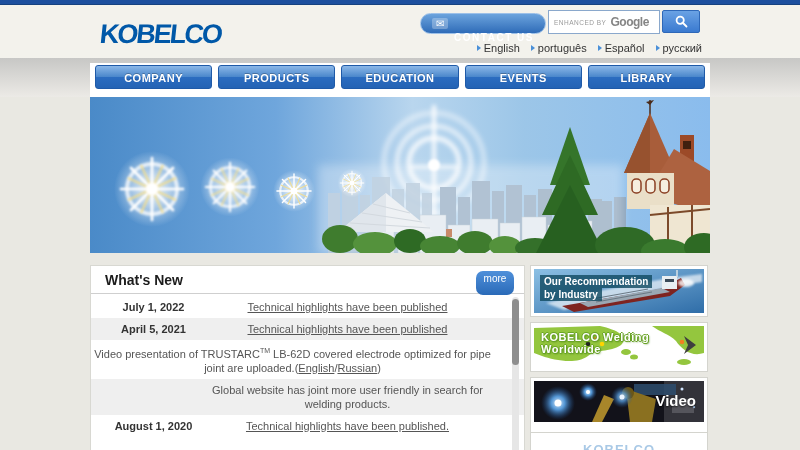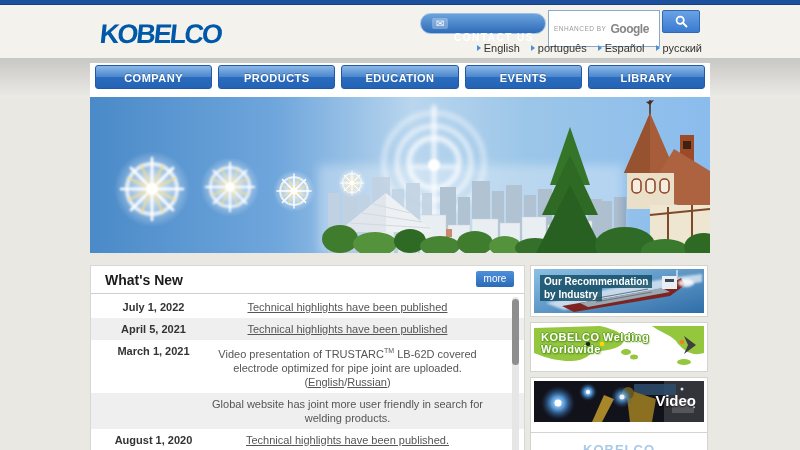--- a/index.html
+++ b/index.html
@@ -8,42 +8,42 @@
 
   .topbar{position:absolute;left:0;top:0;width:800px;height:4px;background:#1c4f9e;border-bottom:1px solid #15417f;}
   .header{position:absolute;left:0;top:5px;width:800px;height:53px;background:#f3f2ec;}
   .logo{position:absolute;left:100px;top:14px;font-size:27px;font-weight:bold;color:#0058a8;letter-spacing:-2px;transform:skewX(-6deg);}
 
   .contact{position:absolute;left:420px;top:8px;width:124px;height:19px;border-radius:11px;
     background:linear-gradient(#6ba3dd,#2f6cb8);border:1px solid #9cc0e8;display:flex;align-items:center;justify-content:center;gap:6px;cursor:pointer;}
   .contact .env{display:inline-flex;align-items:center;justify-content:center;width:16px;height:11px;border-radius:2px;background:rgba(255,255,255,.28);color:#fff;font-size:10px;line-height:10px;}
   .contact .ctxt{color:#fff;font-size:10px;font-weight:bold;letter-spacing:1.5px;margin-top:28px;}
 
-  .searchbox{position:absolute;left:548px;top:5px;width:112px;height:37px;background:#fff;border:1px solid #8aa8cc;box-sizing:border-box;display:flex;align-items:center;padding-left:5px;gap:4px;cursor:text;}
+  .searchbox{position:absolute;left:548px;top:5px;width:112px;height:24px;background:#fff;border:1px solid #8aa8cc;box-sizing:border-box;display:flex;align-items:center;padding-left:5px;gap:4px;cursor:text;}
   .searchbox .pfx{font-size:6.5px;color:#9a9a9a;letter-spacing:.5px;}
   .searchbox .brand{font-size:12px;color:#858585;font-weight:bold;letter-spacing:-.5px;}
   .searchbtn{position:absolute;left:662px;top:5px;width:38px;height:23px;background:linear-gradient(#6aa2e4,#3a7ad0);border:1px solid #2e68b8;box-sizing:border-box;border-radius:2px;display:flex;align-items:center;justify-content:center;cursor:pointer;}
 
   .langs{position:absolute;left:510px;top:37px;width:192px;display:flex;justify-content:flex-end;gap:11px;}
   .lang{display:flex;align-items:center;gap:3px;font-size:11px;color:#333;cursor:pointer;}
   .tri{width:0;height:0;border-left:4px solid #4a90d8;border-top:3px solid transparent;border-bottom:3px solid transparent;display:inline-block;}
 
   .band{position:absolute;left:0;top:58px;width:800px;height:39px;background:linear-gradient(#c7c7c5,#eceae6);}
   .navstrip{position:absolute;left:90px;top:63px;width:620px;height:34px;background:#fff;}
   .nav{display:flex;gap:6px;padding:2px 5px 0 5px;}
   .navbtn{flex:1;height:24px;line-height:24px;text-align:center;color:#fff;font-size:11px;font-weight:bold;letter-spacing:.5px;
     background:linear-gradient(#8cb8e8,#4c88cc 48%,#2b6cc0 52%,#2463b4);border:1px solid #1f5aa8;border-radius:3px;box-sizing:border-box;
     text-shadow:0 -1px 0 rgba(0,0,0,.25);cursor:pointer;}
 
   .hero{position:absolute;left:90px;top:97px;width:620px;height:156px;}
 
   .wn{position:absolute;left:90px;top:265px;width:435px;height:210px;background:#fff;border:1px solid #d8d8d2;box-sizing:border-box;}
   .wn-head{position:relative;height:27px;}
   .wn-title{position:absolute;left:14px;top:6px;font-size:14px;font-weight:bold;color:#1c1c1c;}
-  .more{position:absolute;right:10px;top:5px;width:38px;height:16px;border-radius:2px;background:linear-gradient(#4f90da,#2a6ab8);
+  .more{position:absolute;right:10px;top:5px;width:38px;height:24px;border-radius:7px;background:linear-gradient(#4f90da,#2a6ab8);
     color:#fff;font-size:10px;text-align:center;line-height:15px;cursor:pointer;}
   .wn-div{border-top:1px solid #cfcfcf;}
   .wn-list{padding-top:2px;}
   .nrow{display:flex;font-size:11px;line-height:14px;padding:4px 0;text-align:center;}
   .nrow.alt{background:#efefef;}
   .ndate{width:95px;padding-left:15px;font-weight:bold;color:#333;flex-shrink:0;}
   .ntext{flex:1;padding-right:30px;color:#555;}
   .ntext a{color:#555;text-decoration:underline;cursor:pointer;}
   .ntext sup{font-size:7px;}
   .sbar{position:absolute;right:5px;top:31px;width:7px;height:172px;background:#e6e6e6;border-radius:4px;}
@@ -279,21 +279,20 @@
     <div class="wn-list">
         <div class="nrow">
           <div class="ndate">July 1, 2022</div>
           <div class="ntext"><a>Technical highlights have been published</a></div>
         </div>
         <div class="nrow alt">
           <div class="ndate">April 5, 2021</div>
           <div class="ntext"><a>Technical highlights have been published</a></div>
         </div>
         <div class="nrow">
-          <div class="ndate">March 1, 2021</div>
           <div class="ntext"><span>Video presentation of TRUSTARC</span><sup>TM</sup><span> LB-62D covered electrode optimized for pipe joint are uploaded.(</span><a>English</a><span>/</span><a>Russian</a><span>)</span></div>
         </div>
         <div class="nrow alt">
           <div class="ndate"></div>
           <div class="ntext"><span>Global website has joint more user friendly in search for welding products.</span></div>
         </div>
         <div class="nrow">
           <div class="ndate">August 1, 2020</div>
           <div class="ntext"><a>Technical highlights have been published.</a></div>
         </div>

